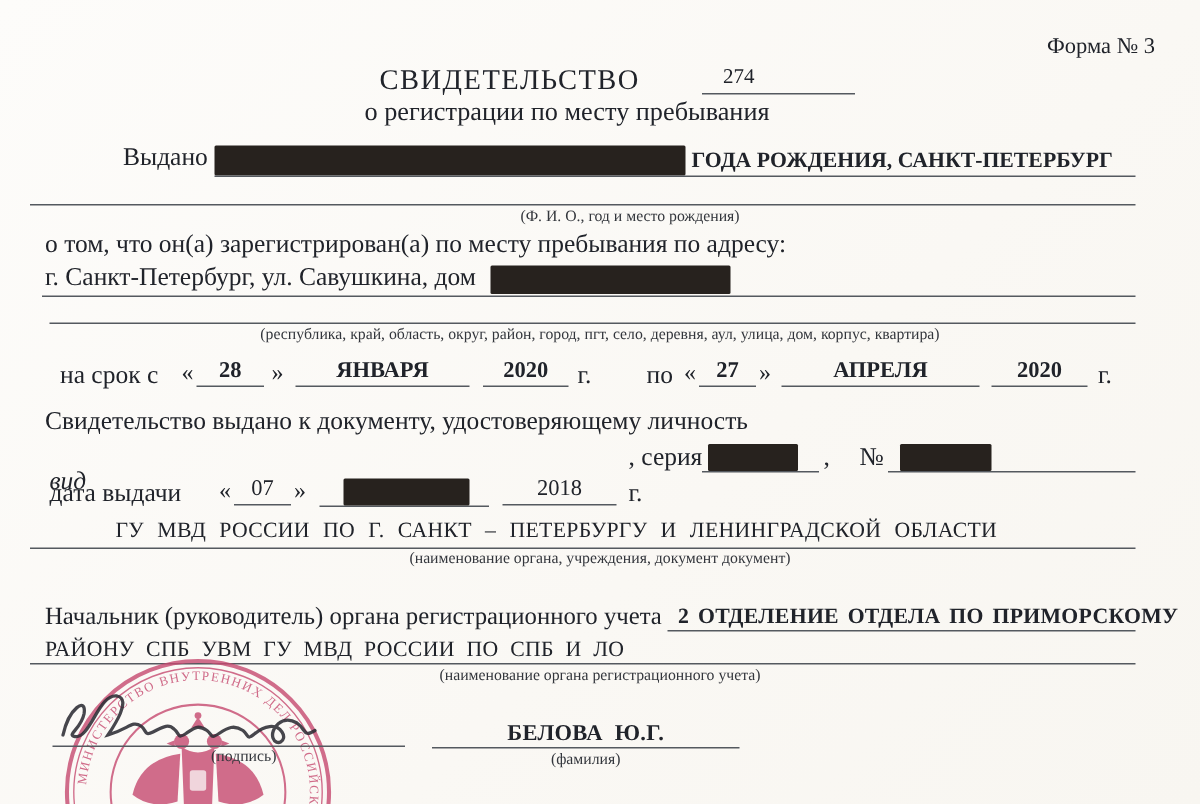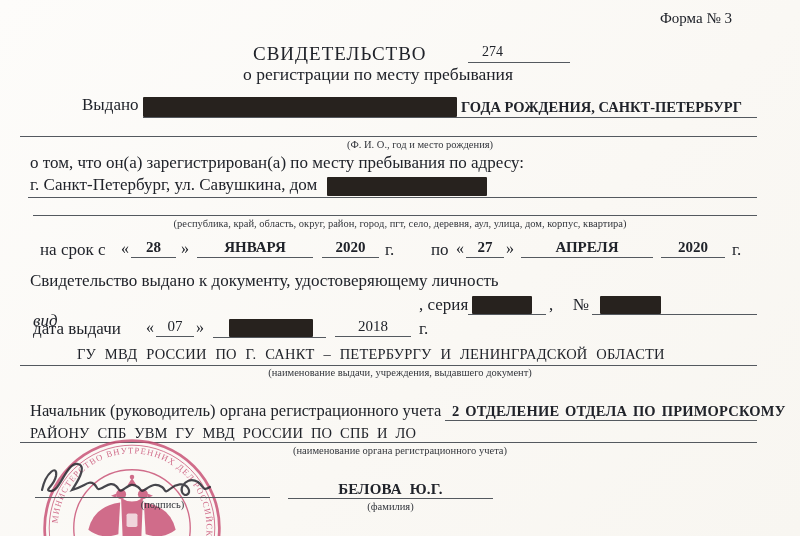--- a/index.html
+++ b/index.html
@@ -24,21 +24,21 @@
   .ws2{word-spacing:2px;font-weight:bold;}
   .title{font-size:19px;letter-spacing:1px;}
   .subtitle{font-size:17.5px;}
   .quote{font-size:16px;}
 </style>
 </head>
 <body>
 
 <div class="page">
 
-  <div class="row sm" style="left:660px;top:10px;width:110px;text-align:left;font-size:15px;">Форма № 3</div>
+  <div class="row sm" style="left:660px;top:23px;width:110px;text-align:right;font-size:15px;">Форма № 3</div>
 
   <div class="row title" style="left:253px;top:43px;">СВИДЕТЕЛЬСТВО</div>
   <div class="fld fldn" style="left:468px;top:44px;width:102px;height:19px;text-align:left;padding-left:14px;font-size:14px;box-sizing:border-box;">274</div>
   <div class="row subtitle" style="left:243px;top:64px;">о регистрации по месту пребывания</div>
 
   <div class="row" style="left:82px;top:95px;">Выдано</div>
   <div class="redact" style="left:143px;top:97px;width:314px;height:20px;"></div>
   <div class="row b" style="left:461px;top:99px;font-size:14.5px;">ГОДА РОЖДЕНИЯ, САНКТ-ПЕТЕРБУРГ</div>
   <div class="u" style="left:143px;top:98px;width:614px;height:19px;"></div>
   <div class="u" style="left:20px;top:117px;width:737px;height:19px;"></div>
@@ -81,21 +81,21 @@
   <div class="row quote" style="left:146px;top:319px;">«</div>
   <div class="fld fldn" style="left:156px;top:318px;width:38px;height:18px;">07</div>
   <div class="row quote" style="left:196px;top:319px;">»</div>
   <div class="u" style="left:213px;top:318px;width:113px;height:19px;"></div>
   <div class="redact" style="left:229px;top:319px;width:84px;height:18px;"></div>
   <div class="fld fldn" style="left:335px;top:318px;width:76px;height:18px;">2018</div>
   <div class="row" style="left:419px;top:319px;">г.</div>
 
   <div class="row sm ws5 caps" style="left:30px;top:346px;">ГУ МВД РОССИИ ПО Г. САНКТ – ПЕТЕРБУРГУ И ЛЕНИНГРАДСКОЙ ОБЛАСТИ</div>
   <div class="u" style="left:20px;top:346px;width:737px;height:19px;"></div>
-  <div class="cap" style="left:60px;top:367px;width:680px;">(наименование выдачи, учреждения, выдавшего документ)</div>
+  <div class="cap" style="left:60px;top:367px;width:680px;">(наименование органа, учреждения, документ документ)</div>
 
   <div class="row" style="left:30px;top:401px;font-size:16.5px;">Начальник (руководитель) органа регистрационного учета</div>
   <div class="u" style="left:445px;top:401px;width:312px;height:19px;"></div>
   <div class="row sm ws2 caps" style="left:452px;top:403px;">2 ОТДЕЛЕНИЕ ОТДЕЛА ПО ПРИМОРСКОМУ</div>
   <div class="row sm ws4 caps" style="left:30px;top:425px;">РАЙОНУ СПБ УВМ ГУ МВД РОССИИ ПО СПБ И ЛО</div>
   <div class="u" style="left:20px;top:423px;width:737px;height:19px;"></div>
   <div class="cap" style="left:60px;top:445px;width:680px;">(наименование органа регистрационного учета)</div>
 
   <svg class="abs" style="left:41px;top:437px;opacity:.8;" width="182" height="182" viewBox="0 0 200 200">
     <defs>

